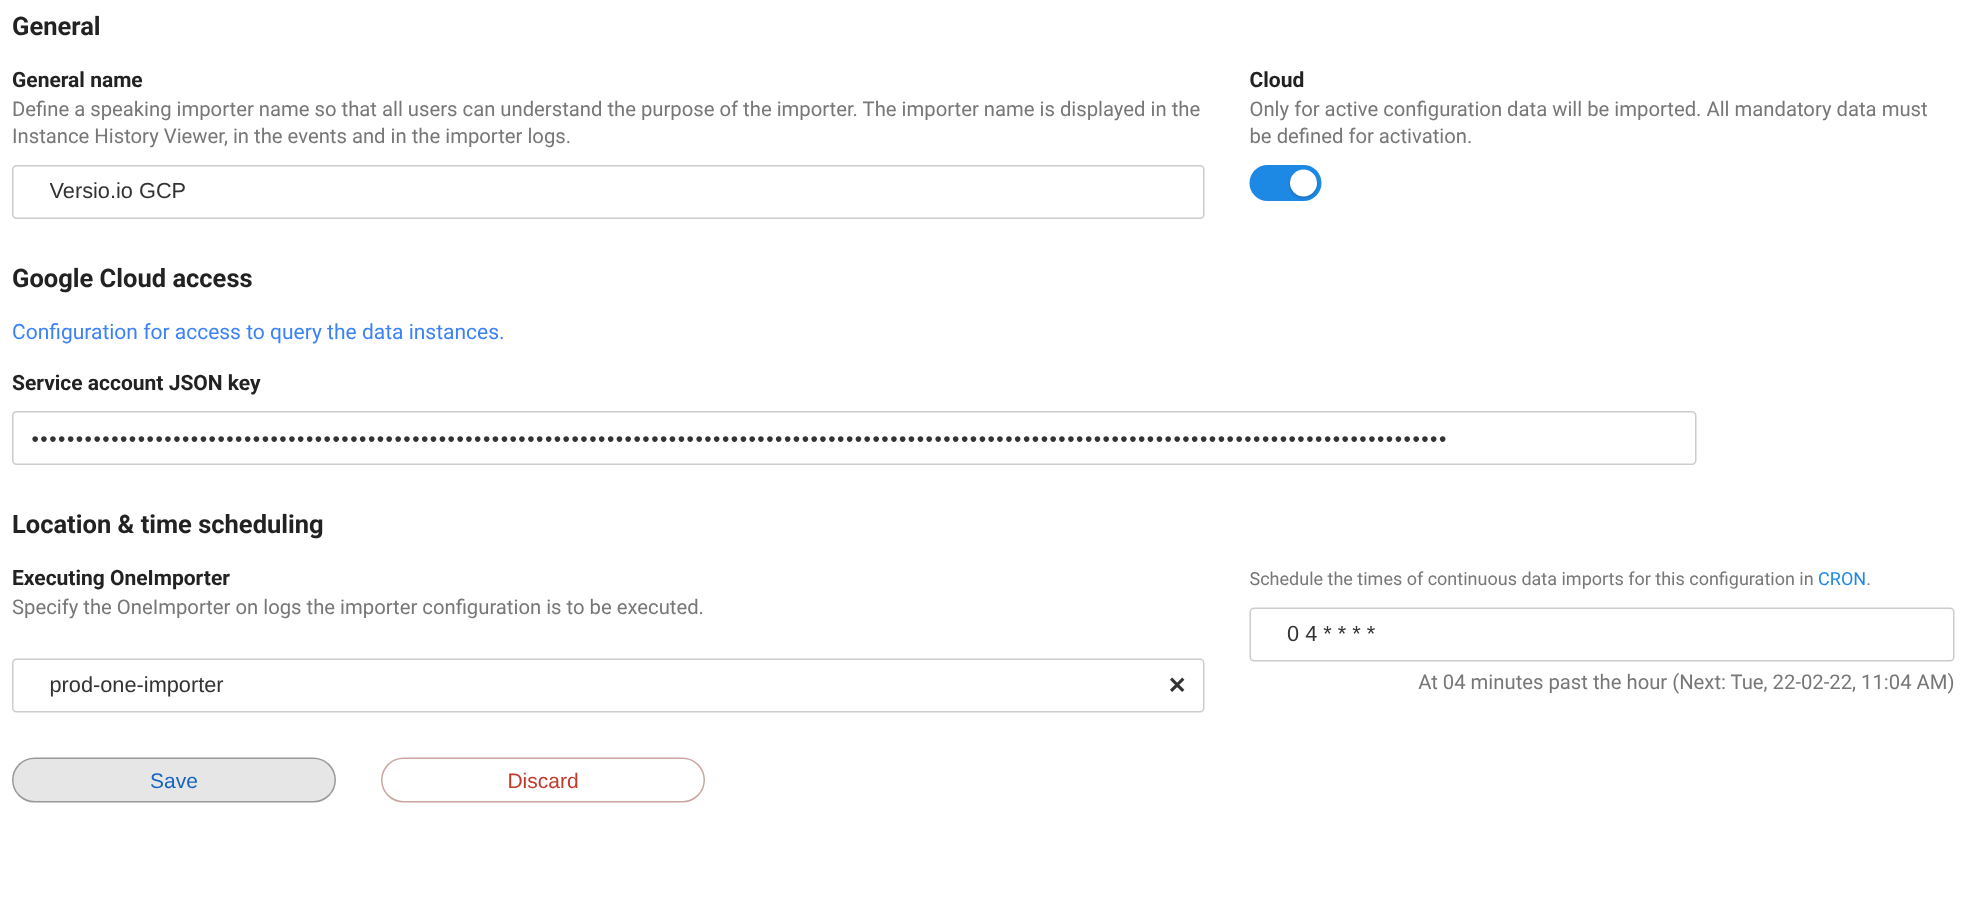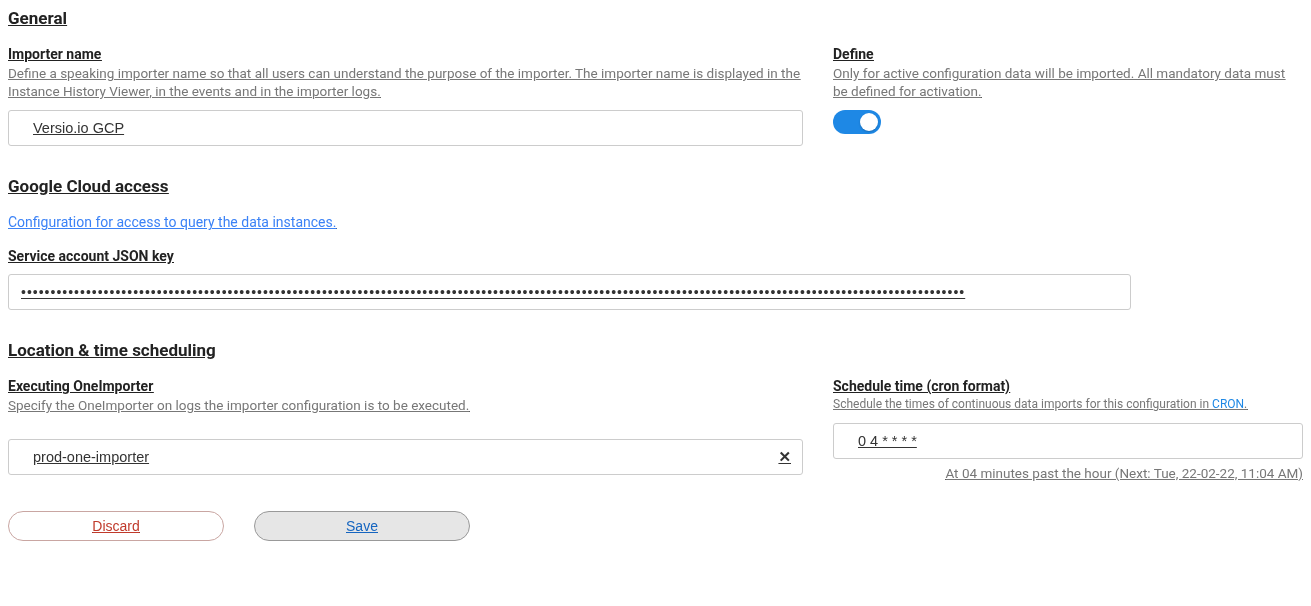--- a/index.html
+++ b/index.html
@@ -1,19 +1,18 @@
 <!DOCTYPE html>
 <html><head>
   <meta charset="utf-8">
   <style>
     * {
       box-sizing: border-box;
       margin: 0;
       padding: 0;
-      text-decoration: underline;
     }
     body {
       font-family: -apple-system, BlinkMacSystemFont, "Segoe UI", Roboto, "Helvetica Neue", Arial, sans-serif;
       background: #fff;
       color: #333;
       padding: 8px 8px 20px 8px;
       width: 1311px;
       font-size: 14px;
     }
     .section-heading {
@@ -163,26 +162,26 @@
       margin-bottom: 10px;
     }
   </style>
 </head>
 <body>
 
 <div class="section-block">
   <h2 class="section-heading">General</h2>
   <div class="row">
     <div class="col-left">
-      <div class="field-label">Importer name</div>
+      <div class="field-label">General name</div>
       <div class="field-help">Define a speaking importer name so that all users can understand the purpose of the importer. The importer name is displayed in the Instance History Viewer, in the events and in the importer logs.</div>
       <input type="text" class="text-input" value="Versio.io GCP" style="">
     </div>
     <div class="col-right">
-      <div class="field-label">Define</div>
+      <div class="field-label">Cloud</div>
       <div class="field-help">Only for active configuration data will be imported. All mandatory data must be defined for activation.</div>
       <div class="toggle">
         <div class="toggle-track"></div>
         <div class="toggle-knob"></div>
       </div>
     </div>
   </div>
 </div>
 
 <div class="section-block">
@@ -199,26 +198,25 @@
   <div class="row" style="margin-bottom:0;">
     <div class="col-left">
       <div class="field-label">Executing OneImporter</div>
       <div class="field-help">Specify the OneImporter on logs the importer configuration is to be executed.</div>
       <div class="input-wrap">
         <input type="text" class="text-input" style="padding-right: 30px;" value="prod-one-importer">
         <span class="input-clear">✕</span>
       </div>
     </div>
     <div class="col-right">
-      <div class="field-label">Schedule time (cron format)</div>
       <div class="schedule-help">
         <span>Schedule the times of continuous data imports for this configuration in </span><a class="link">CRON</a><span>.</span>
       </div>
       <input type="text" class="text-input" value="0 4 * * * *" style="">
       <div class="cron-next">At 04 minutes past the hour (Next: Tue, 22-02-22, 11:04 AM)</div>
     </div>
   </div>
 </div>
 
 <div class="button-row">
+  <button class="btn btn-save">Save</button>
   <button class="btn btn-discard">Discard</button>
-  <button class="btn btn-save">Save</button>
 </div>
 
 </body></html>

